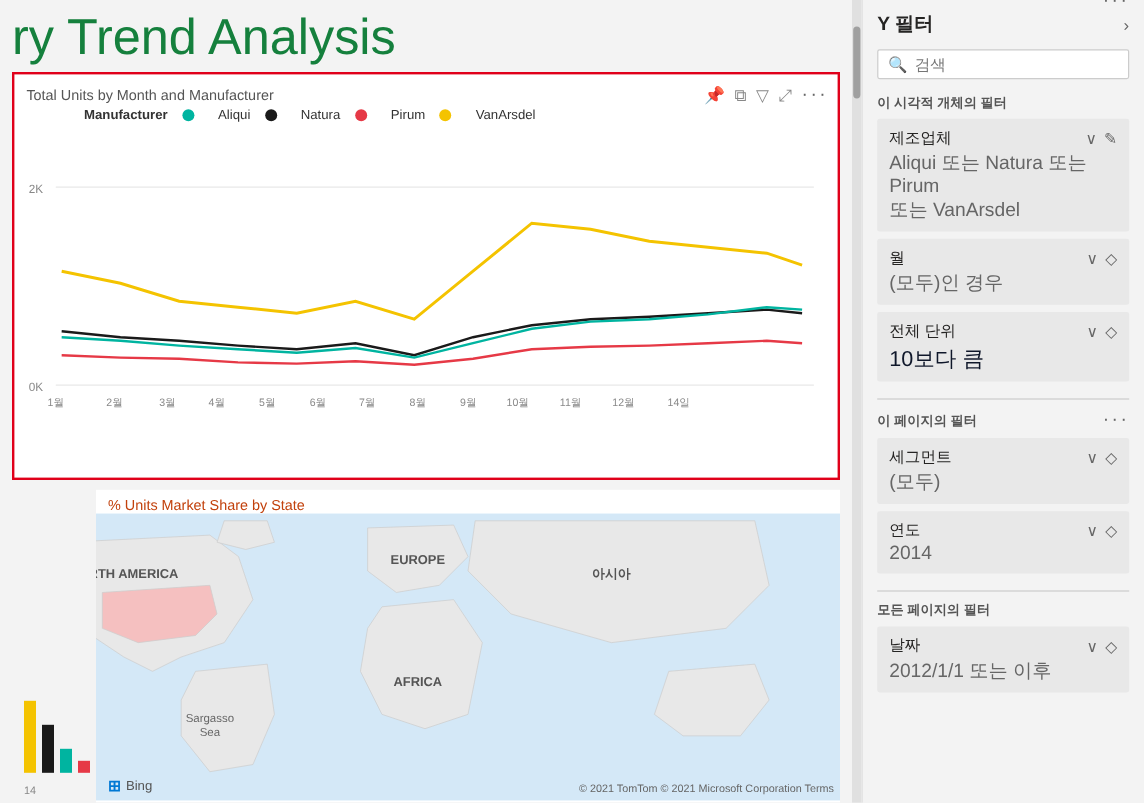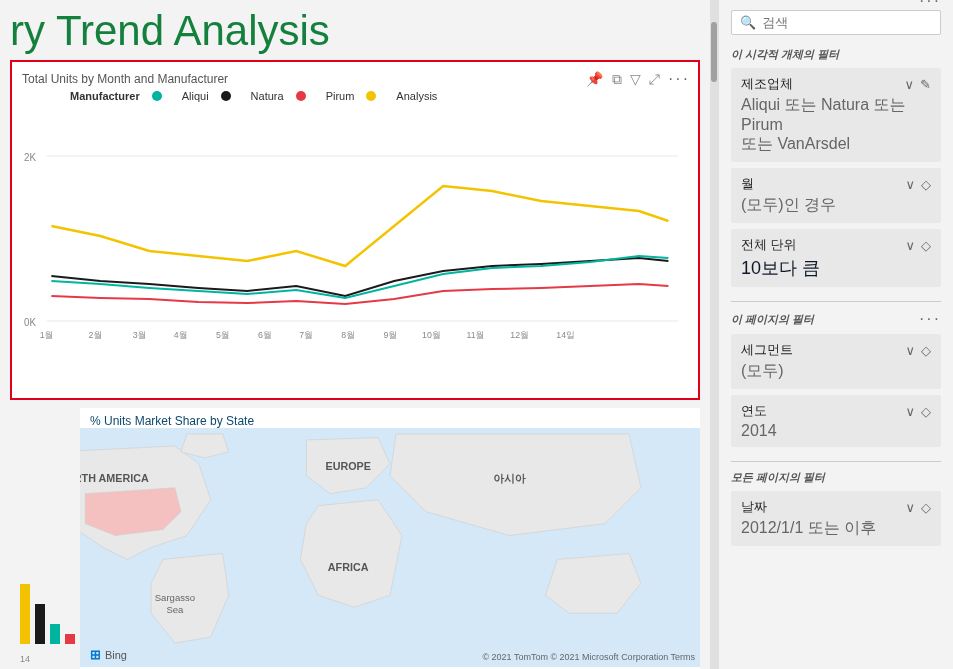--- a/index.html
+++ b/index.html
@@ -106,21 +106,21 @@
 
     .map-card {
       background: #fff;
       flex: 1;
       position: relative;
       overflow: hidden;
     }
 
     .map-title {
       font-size: 12px;
-      color: #0c4a6e;
+      color: #c2410c;
       padding: 6px 10px 0;
     }
 
     .map-area {
       width: 100%;
       height: calc(100% - 22px);
       background: #d4e8f7;
       position: relative;
       overflow: hidden;
     }
@@ -211,21 +211,20 @@
       color: #333;
       background: transparent;
       width: 100%;
     }
 
     .filter-section-label {
       font-size: 11px;
       color: #555;
       margin-bottom: 6px;
       font-weight: 600;
-      font-style: italic;
     }
 
     .filter-item {
       background: #e8e8e8;
       border-radius: 2px;
       padding: 7px 10px;
       margin-bottom: 6px;
       position: relative;
     }
 
@@ -330,21 +329,21 @@
       <div class="legend-item">
         <span class="legend-dot" style="background:#1a1a1a;"></span>
         <span>Natura</span>
       </div>
       <div class="legend-item">
         <span class="legend-dot" style="background:#e63946;"></span>
         <span>Pirum</span>
       </div>
       <div class="legend-item">
         <span class="legend-dot" style="background:#f4c300;"></span>
-        <span>Analysis</span>
+        <span>VanArsdel</span>
       </div>
     </div>
 
     <div class="chart-area">
       <svg class="chart-svg" viewBox="0 0 680 240" preserveAspectRatio="none">
 
         <text x="2" y="55" font-size="10" fill="#888">2K</text>
         <text x="2" y="220" font-size="10" fill="#888">0K</text>
 
         <line x1="25" y1="50" x2="670" y2="50" stroke="#e8e8e8" stroke-width="1"></line>
@@ -434,20 +433,24 @@
     </div>
   </div>
 </div>
 
 <div class="scroll-indicator">
   <div class="scroll-thumb"></div>
 </div>
 
 <div class="sidebar">
 
+  <div class="sidebar-header">
+    <span class="sidebar-title">Y 필터</span>
+    <span class="sidebar-expand-icon">›</span>
+  </div>
 
   <div class="search-box">
     <span class="search-icon">🔍</span>
     <input class="search-input" type="text" placeholder="검색" style="">
   </div>
 
   <div class="filter-section-label">이 시각적 개체의 필터</div>
   <span class="dots-menu" style="position:absolute;right:12px;margin-top:-18px;">···</span>
 
   <div class="filter-item">

